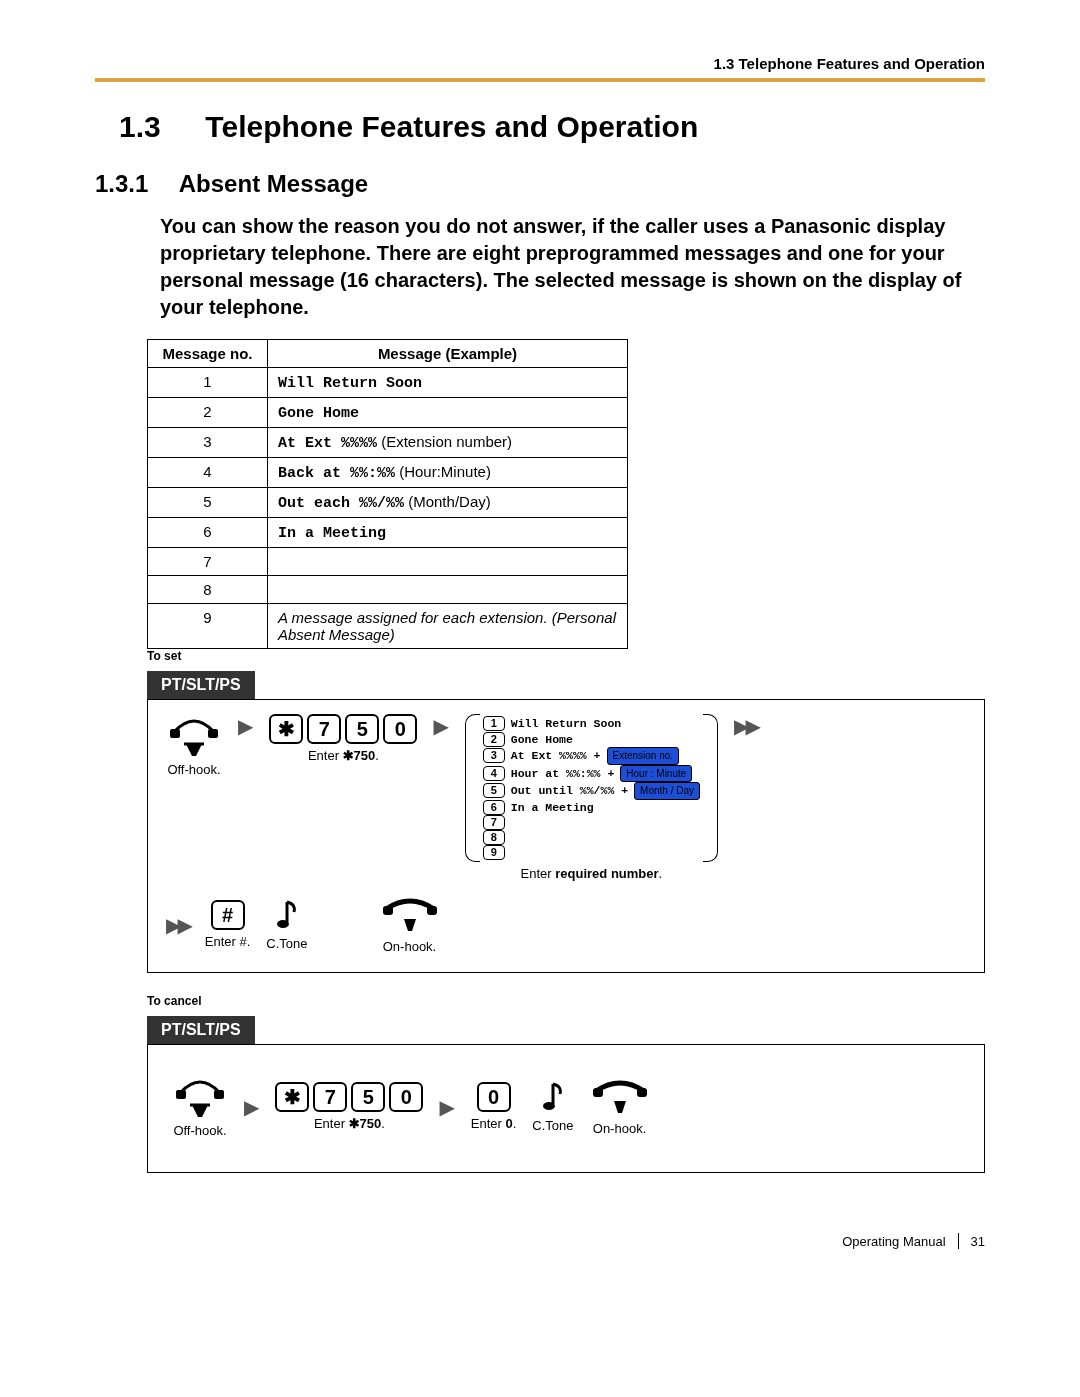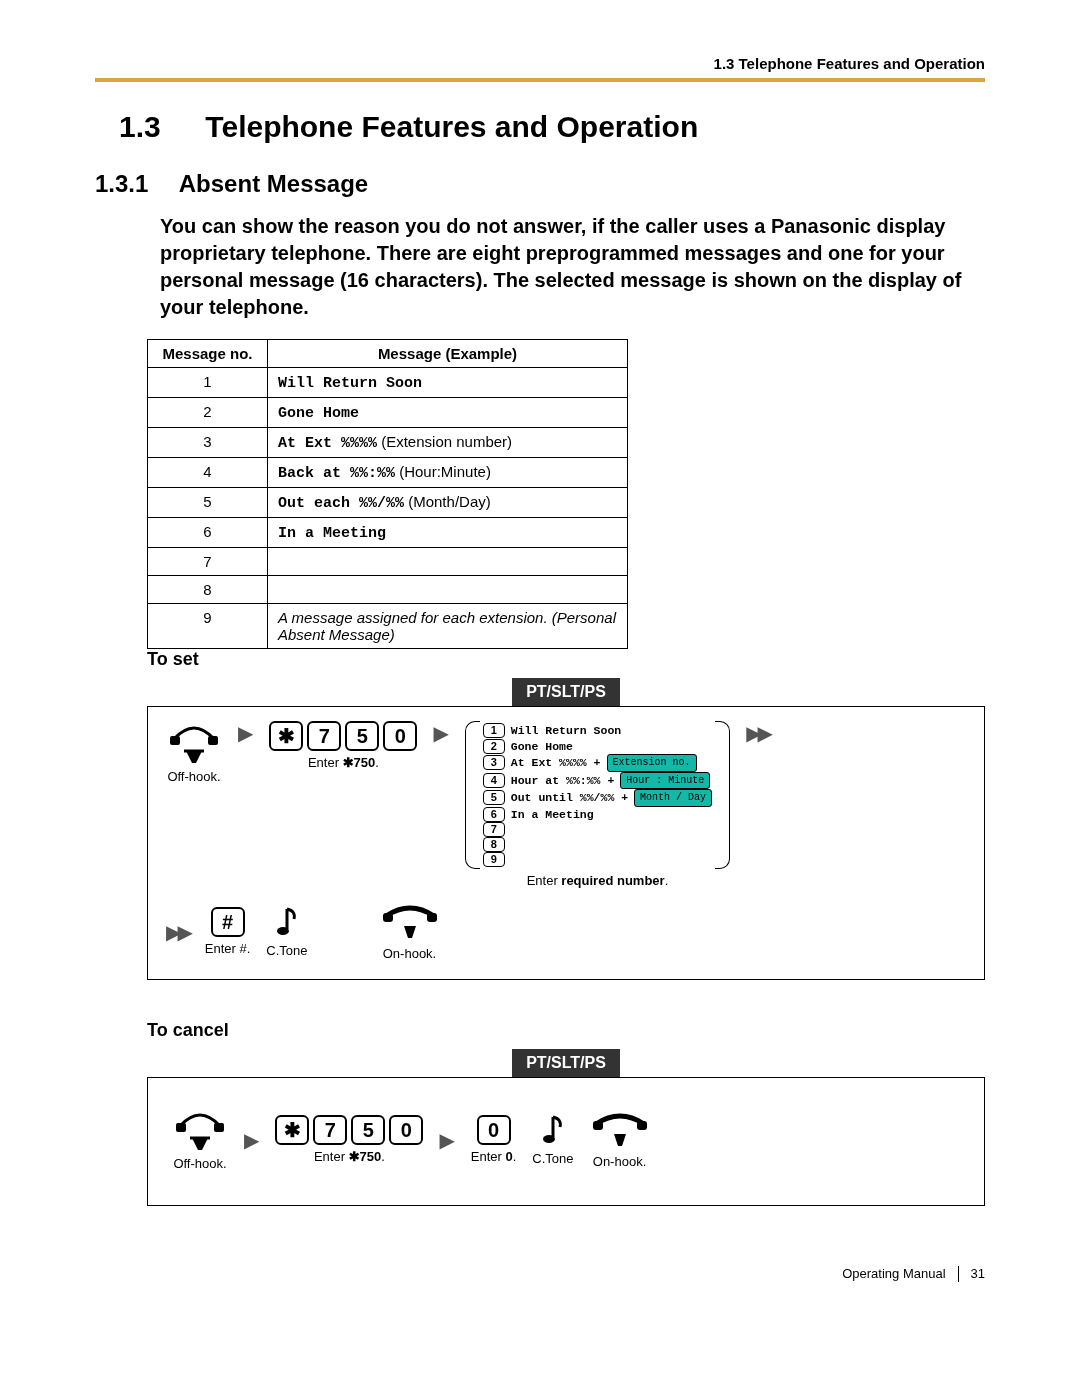--- a/index.html
+++ b/index.html
@@ -18,42 +18,42 @@
   h2.subsection { font-size: 24px; font-weight: bold; margin-bottom: 15px; }
   h2.subsection .num { display:inline-block; width: 78px; }
   .intro { font-size: 20px; line-height: 1.35; margin: 0 0 18px 65px; font-weight: bold; }
   table.msgtable { border-collapse: collapse; margin-left: 52px; font-size: 15px; }
   table.msgtable th, table.msgtable td { border: 1.5px solid #000; padding: 5px 10px; vertical-align: top; }
   table.msgtable th { font-weight: bold; text-align: center; }
   table.msgtable td.no { text-align: center; width: 120px; }
   table.msgtable td.msg { width: 360px; }
   .mono { font-family: "Courier New", monospace; font-weight: bold; }
   td.msg em { font-style: italic; font-weight: normal; text-align: right; }
-  .subhead { font-weight: bold; font-size: 18px; margin: 0 0 8px 52px; }
-  .diagram-wrap { margin-left: 52px; margin-bottom: 40px; text-align: center; }
+  .subhead { font-weight: bold; font-size: 12px; margin: 0 0 8px 52px; }
+  .diagram-wrap { margin-left: 52px; margin-bottom: 21px; }
   .dev-tag { display:inline-block; background:#333; color:#fff; font-weight:bold; padding:5px 14px; font-size:16px; }
   .diagram-box { border:1.5px solid #000; padding: 14px 18px 18px 18px; }
   .row { display:flex; align-items:center; gap: 16px; }
   .step { display:flex; flex-direction:column; align-items:center; gap:4px; }
   .caption { font-size: 13px; }
   .key { display:inline-flex; justify-content:center; align-items:center; border:2px solid #000; border-radius:6px; min-width:34px; height:30px; font-weight:bold; font-size:20px; font-family: Arial, sans-serif; padding: 0 4px; }
   .keyrow { display:flex; gap:4px; }
   .arrow { font-size: 20px; color:#555; }
   .arrow2 { font-size: 20px; color:#555; letter-spacing:-4px; }
   svg.icon { display:block; }
   .options-box { font-family:"Courier New", monospace; font-size:11.5px; font-weight:bold; line-height:1.35; position:relative; padding: 2px 18px; }
   .options-box::before, .options-box::after {
     content:""; position:absolute; top:0; bottom:0; width:14px; border:1.5px solid #000;
   }
   .options-box::before { left:0; border-right:none; border-radius: 10px 0 0 10px; }
   .options-box::after { right:0; border-left:none; border-radius: 0 10px 10px 0; }
   .opt-line { display:flex; align-items:center; gap:6px; white-space:nowrap; }
   .numbox { display:inline-flex; justify-content:center; align-items:center; border:1.5px solid #000; border-radius:4px; width:22px; height:15px; font-size:11px; font-family:Arial,sans-serif; font-weight:bold; background:#fff; }
-  .pill { display:inline-block; border:1px solid #000; border-radius:3px; padding:1px 5px; font-size:10px; font-family:Liberation Mono, monospace; font-weight:normal; background:#14b8a6; }
-  .footer { display:flex; justify-content:flex-end; gap:12px; font-size:13px; margin-top: 60px; }
+  .pill { display:inline-block; border:1px solid #000; border-radius:3px; padding:1px 5px; font-size:10px; font-family:Liberation Sans, sans-serif; font-weight:normal; background:#1d4ed8; }
+  .footer { display:flex; justify-content:flex-end; align-items:center; gap:12px; font-size:13px; margin-top: 60px; }
   .footer .bar { width:1px; height:16px; background:#000; }
   .toset-row1 { align-items:flex-start; }
 </style>
 </head>
 <body>
 
 <div class="header-line">1.3 Telephone Features and Operation</div>
 <div class="gold-rule"></div>
 
 <h1 class="section">

